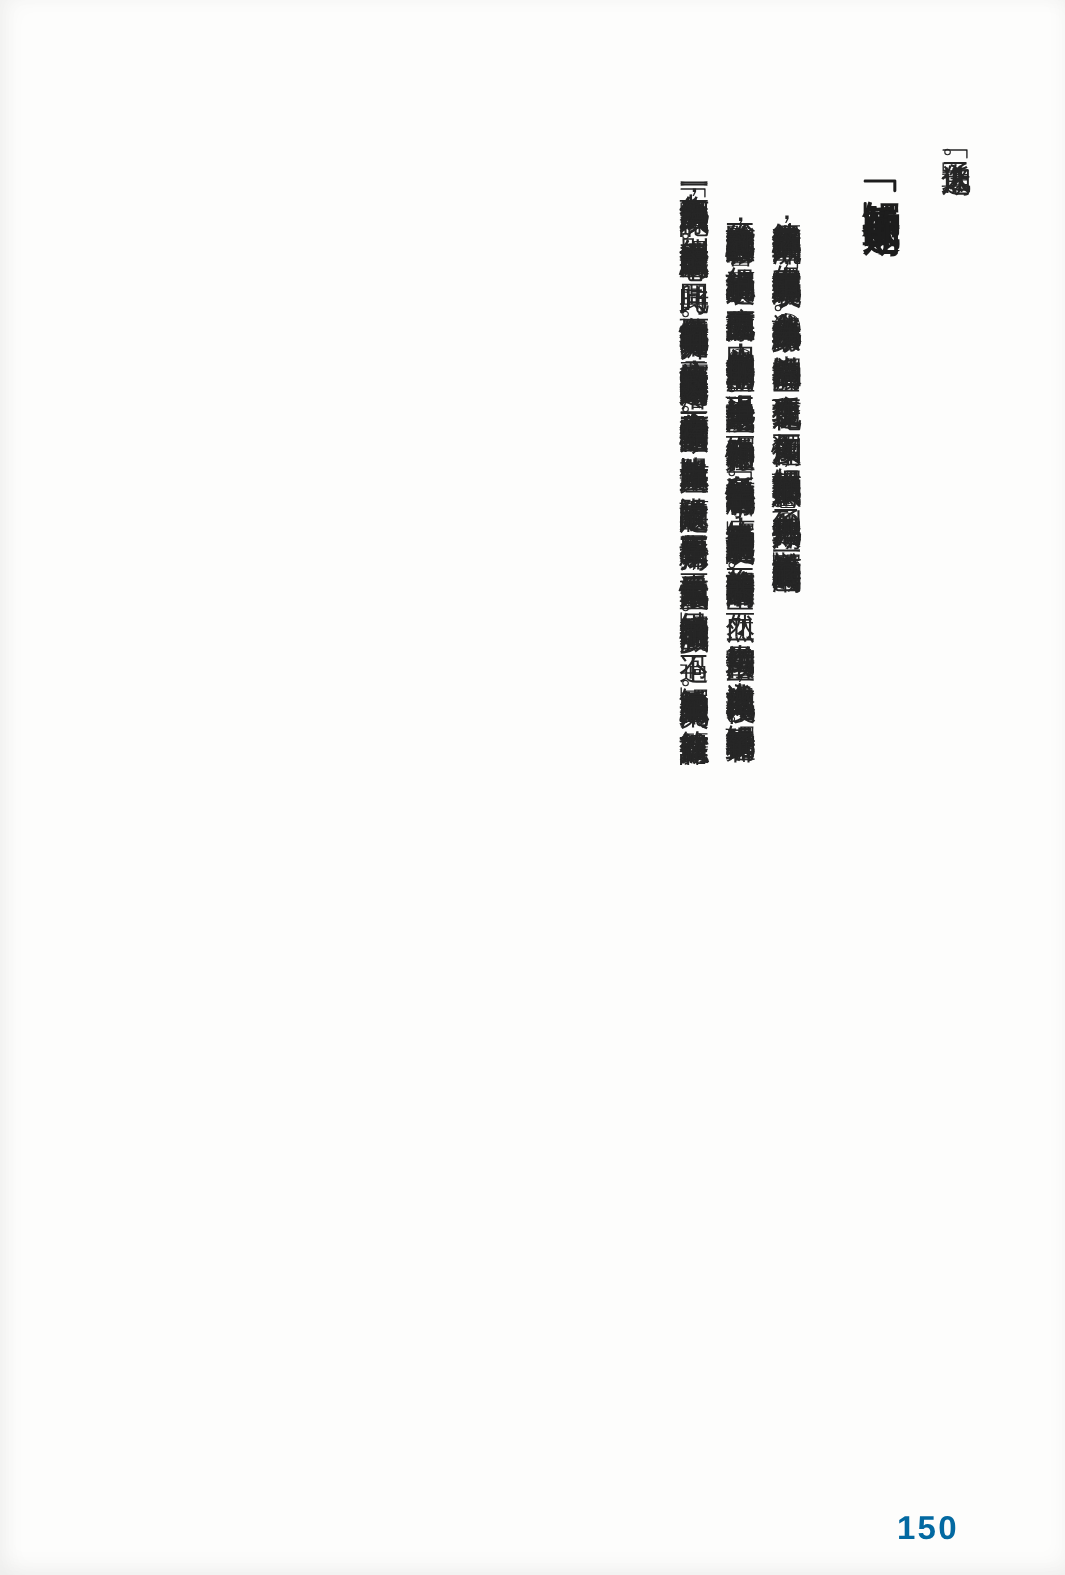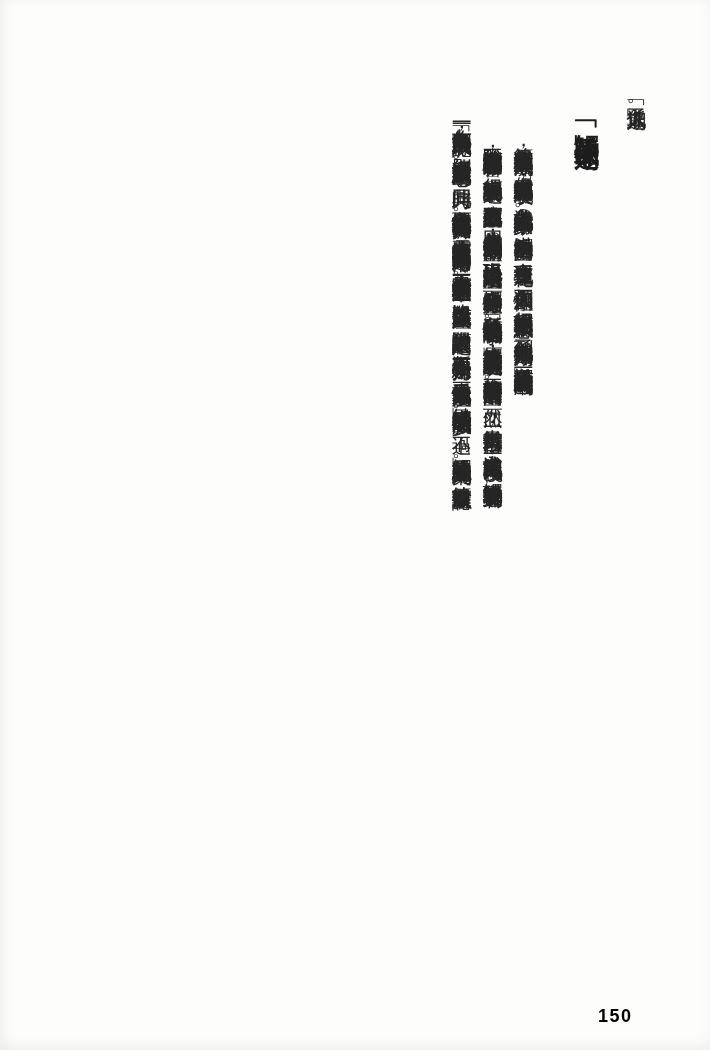--- a/index.html
+++ b/index.html
@@ -58,23 +58,23 @@
   }
   p.body-para.indent-1 {
     text-indent: 1em;
   }
   .pagenum {
     position: absolute;
     left: 598px;
     top: 1006px;
     font-family: "Liberation Sans", "DejaVu Sans", sans-serif;
     font-weight: 700;
-    font-size: 18px;
+    font-size: 22px;
     letter-spacing: 1.5px;
-    color: #000000;
+    color: #0369a1;
   }
 </style>
 </head>
 <body>
 
 <div class="sheet">
 
   <div class="vtext">
 
     <p class="continuation">進入了「低迷期」。</p>

